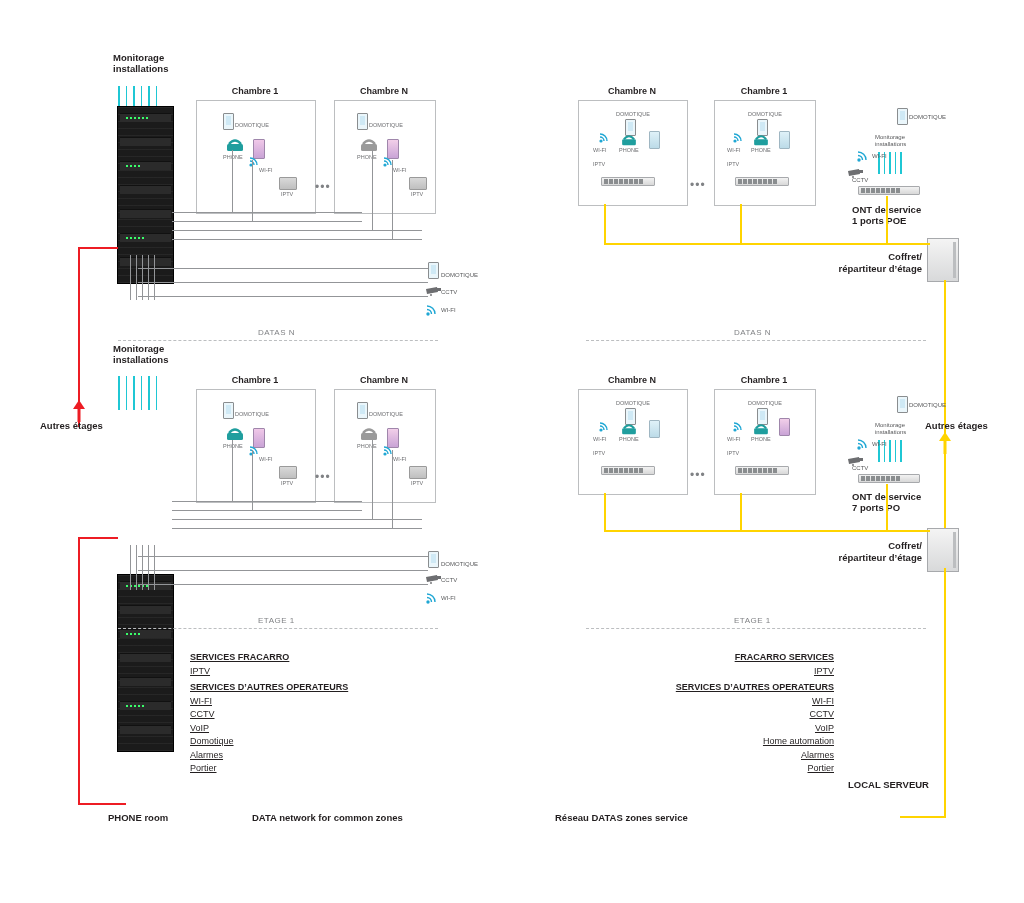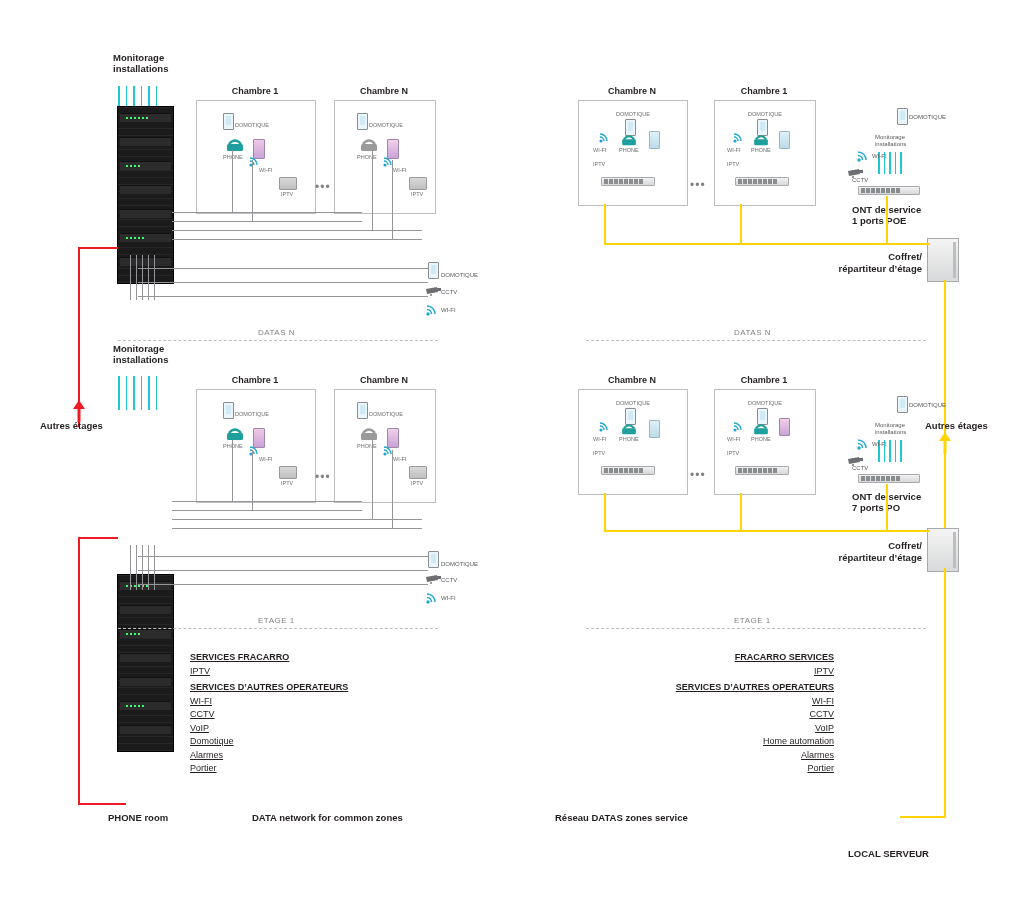--- a/index.html
+++ b/index.html
@@ -569,15 +569,15 @@
     <div>WI-FI</div>
     <div>CCTV</div>
     <div>VoIP</div>
     <div>Home automation</div>
     <div>Alarmes</div>
     <div>Portier</div>
   </div>
 
   <div class="lbl-b abs" style="left:555px;top:812px;">Réseau DATAS zones service</div>
 
-  <div class="lbl-b abs" style="left:848px;top:848px;">LOCAL SERVEUR</div>
+  <div class="lbl-b abs" style="left:848px;top:779px;">LOCAL SERVEUR</div>
 
 </div>
 
 </body></html>

